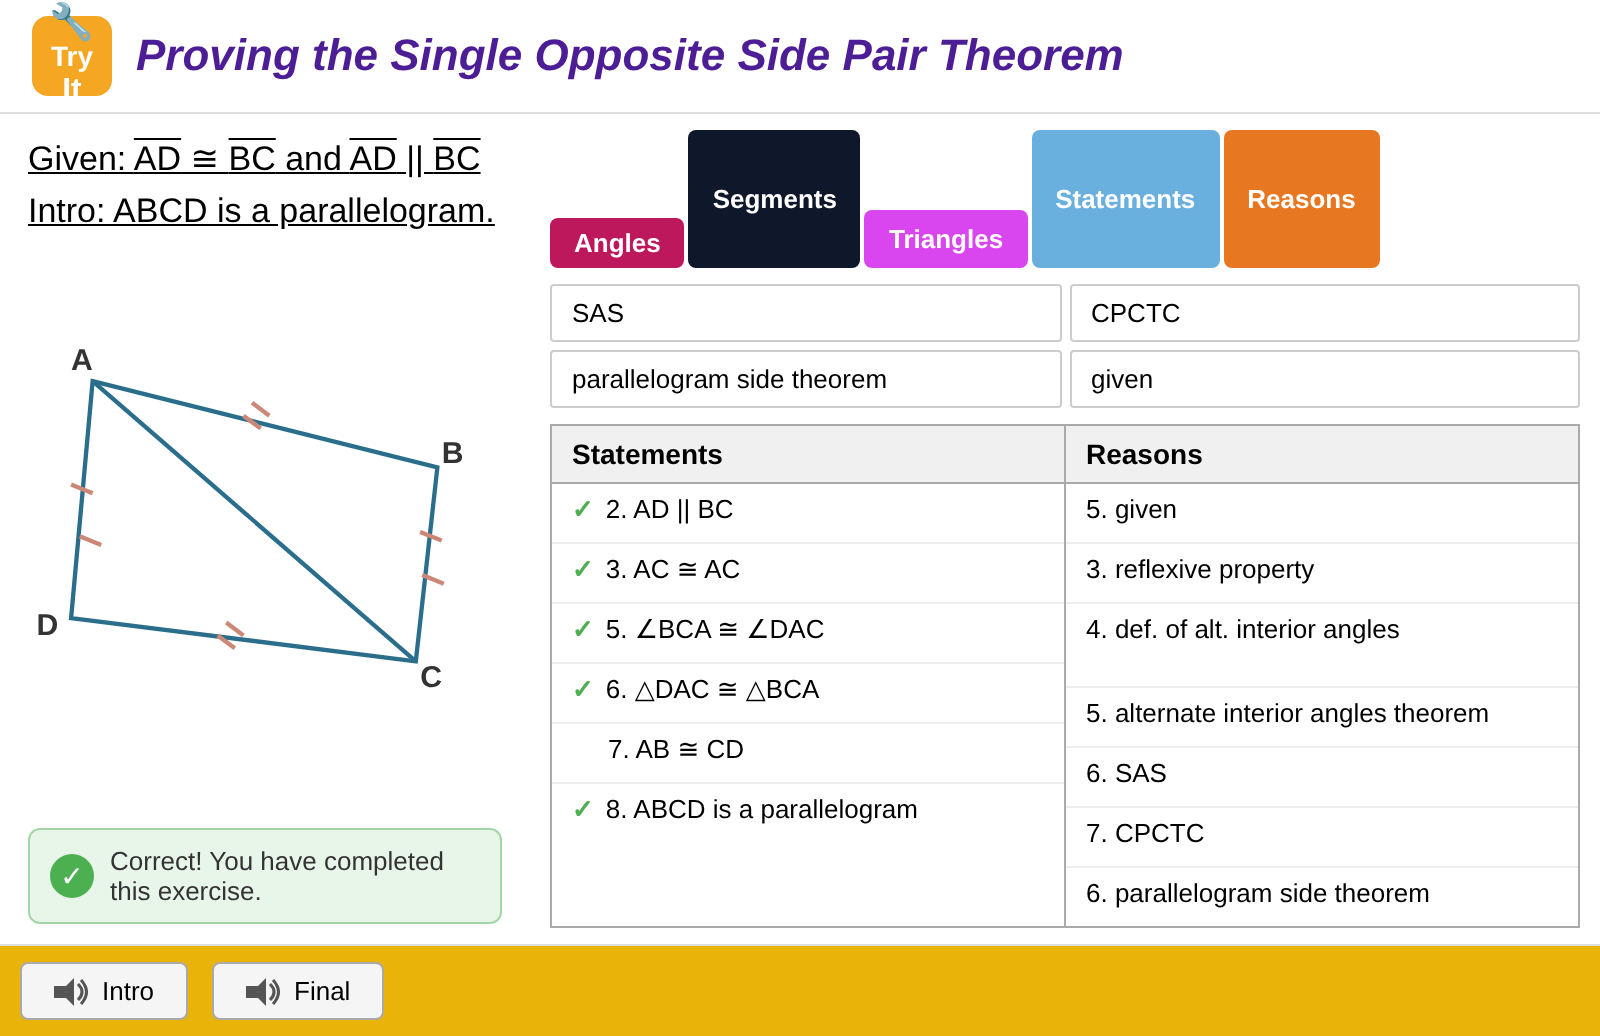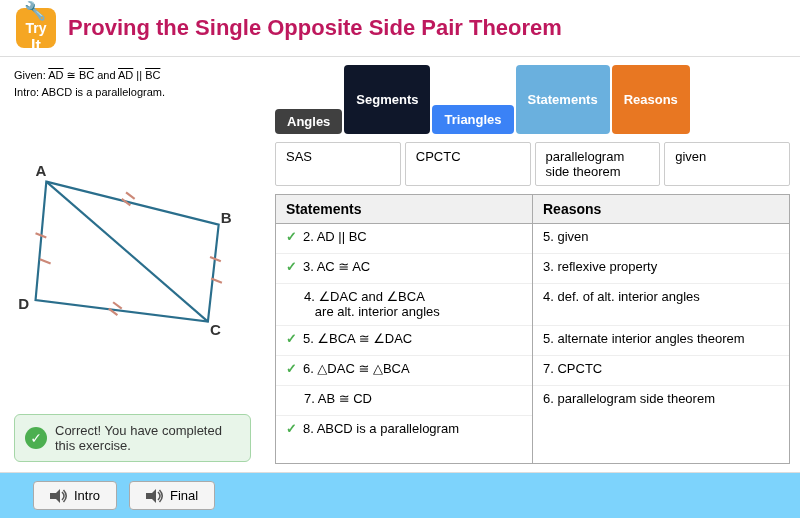--- a/index.html
+++ b/index.html
@@ -37,40 +37,42 @@
       justify-content: center;
       color: white;
       font-weight: bold;
       font-size: 11px;
       flex-direction: column;
       line-height: 1.1;
     }
     .header-title {
       font-size: 22px;
       font-weight: bold;
-      color: #be185d;
+      color: #4c1d95;
+      font-style: italic;
     }
     
     .content {
       display: flex;
       flex: 1;
       overflow: hidden;
     }
     
     .left-panel {
       width: 265px;
       padding: 10px 14px;
       flex-shrink: 0;
       display: flex;
       flex-direction: column;
       gap: 8px;
     }
     .given-text {
-      font-size: 11px;
+      font-size: 17px;
       line-height: 1.5;
+      text-decoration: underline;
     }
     .given-text .overline {
       text-decoration: overline;
     }
     .diagram-area {
       flex: 1;
       position: relative;
       min-height: 180px;
     }
     .diagram-area svg {
@@ -117,29 +119,29 @@
     }
     .tab {
       padding: 5px 12px;
       border: none;
       cursor: pointer;
       font-size: 13px;
       font-weight: bold;
       border-radius: 4px;
       color: white;
     }
-    .tab-angles { background: #404040; margin-top: 44px; }
+    .tab-angles { background: #be185d; margin-top: 44px; }
     .tab-segments { background: #0f172a; text-align: center; }
-    .tab-triangles { background: #3b82f6; margin-top: 40px; }
+    .tab-triangles { background: #d946ef; margin-top: 40px; }
     .tab-statements { background: #6ab0de; }
     .tab-reasons { background: #e87722; }
     
     .drag-items {
       display: grid;
-      grid-template-columns: 1fr 1fr 1fr 1fr;
+      grid-template-columns: 1fr 1fr;
       gap: 4px;
       margin-bottom: 8px;
     }
     .drag-item {
       background: white;
       border: 1px solid #ccc;
       padding: 6px 10px;
       font-size: 13px;
       cursor: grab;
       border-radius: 2px;
@@ -177,25 +179,25 @@
     .proof-row .check {
       color: #4caf50;
       font-weight: bold;
       margin-right: 2px;
       flex-shrink: 0;
     }
     .proof-row.no-border { border-bottom: none; }
     
     .footer {
       border-top: 1px solid #ddd;
-      padding: 8px 33px;
+      padding: 8px 10px;
       display: flex;
       align-items: center;
       gap: 12px;
-      background: #7dd3fc;
+      background: #eab308;
     }
     .footer-btn {
       display: flex;
       align-items: center;
       gap: 6px;
       padding: 6px 16px;
       border: 1px solid #aaa;
       background: #f5f5f5;
       border-radius: 4px;
       cursor: pointer;
@@ -280,24 +282,20 @@
         <div class="proof-col">
           <div class="proof-col-header">Statements</div>
           <div class="proof-row">
             <span class="check">✓</span>
             <span>2. <span class="overline">AD</span> || <span class="overline">BC</span></span>
           </div>
           <div class="proof-row">
             <span class="check">✓</span>
             <span>3. <span class="overline">AC</span> ≅ <span class="overline">AC</span></span>
           </div>
-          <div class="proof-row" style="min-height:42px">
-            <span style="width:14px;flex-shrink:0">&nbsp;</span>
-            <span>4. ∠DAC and ∠BCA<br>&nbsp;&nbsp;&nbsp;are alt. interior angles</span>
-          </div>
           <div class="proof-row">
             <span class="check">✓</span>
             <span>5. ∠BCA ≅ ∠DAC</span>
           </div>
           <div class="proof-row">
             <span class="check">✓</span>
             <span>6. △DAC ≅ △BCA</span>
           </div>
           <div class="proof-row">
             <span style="width:14px;flex-shrink:0">&nbsp;</span>
@@ -308,20 +306,21 @@
             <span>8. ABCD is a parallelogram</span>
           </div>
         </div>
 
         <div class="proof-col">
           <div class="proof-col-header">Reasons</div>
           <div class="proof-row">5. given</div>
           <div class="proof-row">3. reflexive property</div>
           <div class="proof-row" style="min-height:42px">4. def. of alt. interior angles</div>
           <div class="proof-row">5. alternate interior angles theorem</div>
+          <div class="proof-row">6. SAS</div>
           <div class="proof-row">7. CPCTC</div>
           <div class="proof-row no-border">6. parallelogram side theorem</div>
         </div>
       </div>
     </div>
   </div>
 
   <div class="footer">
     <button class="footer-btn">
       <svg width="18" height="14" viewBox="0 0 18 14">

